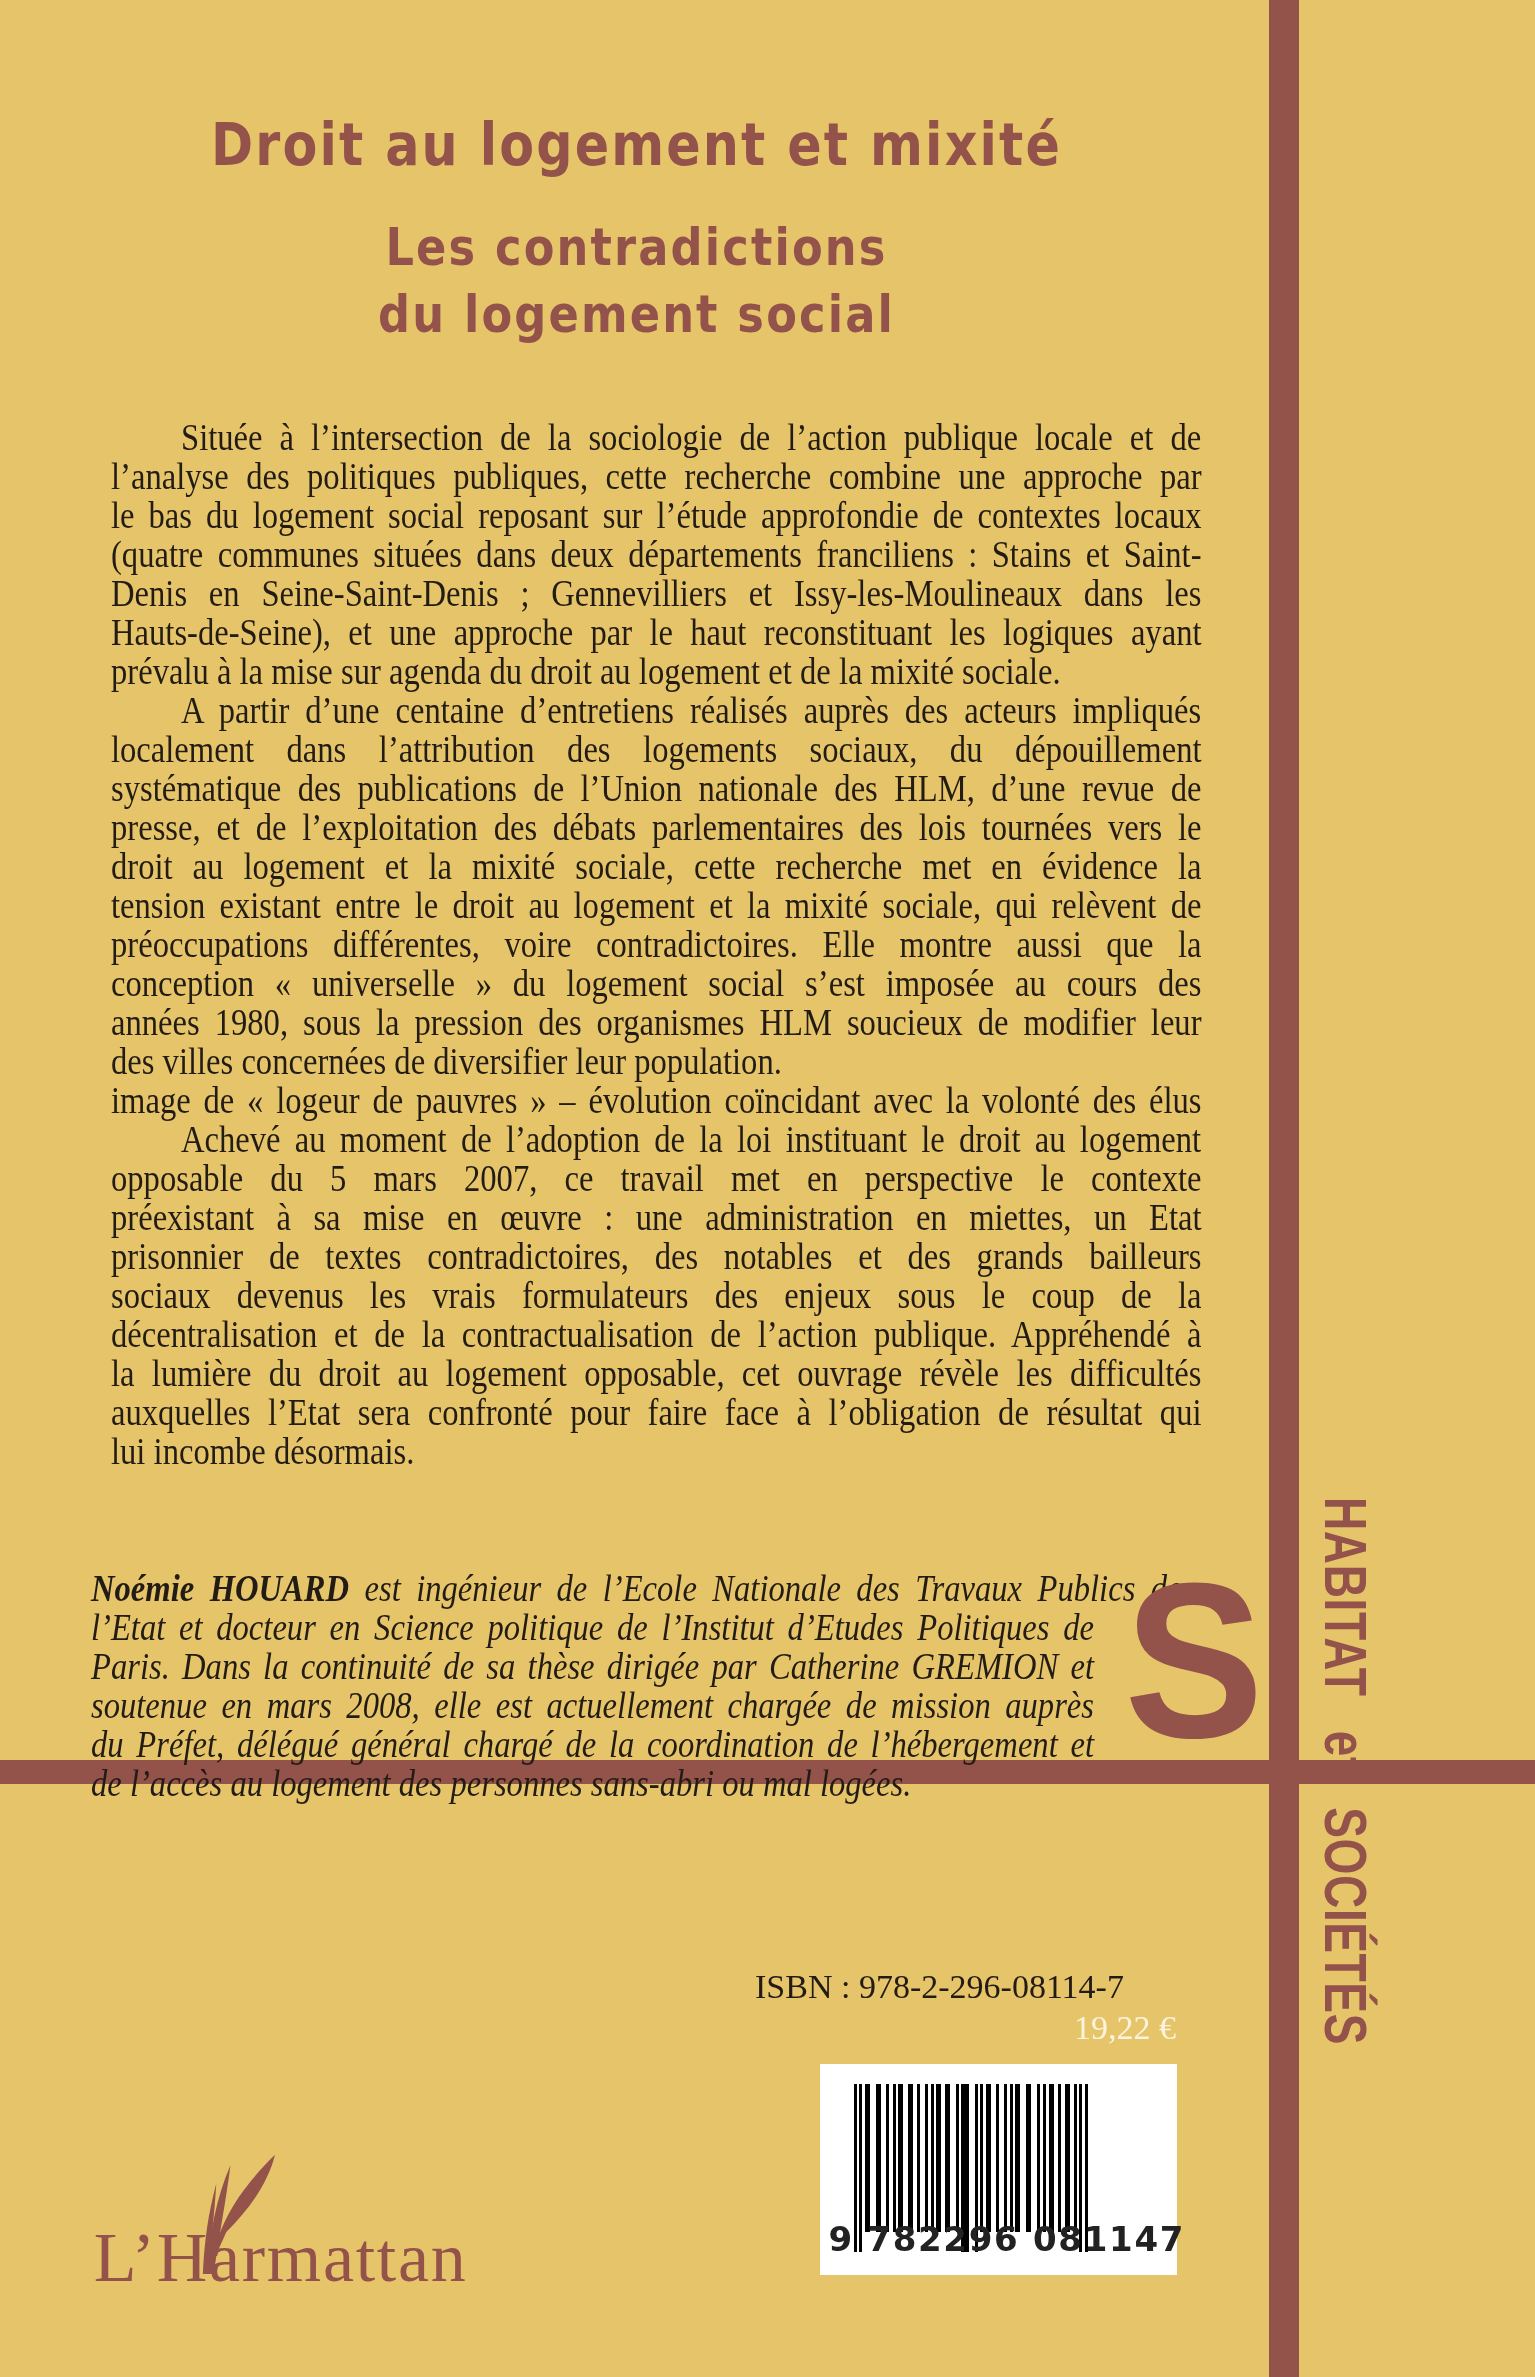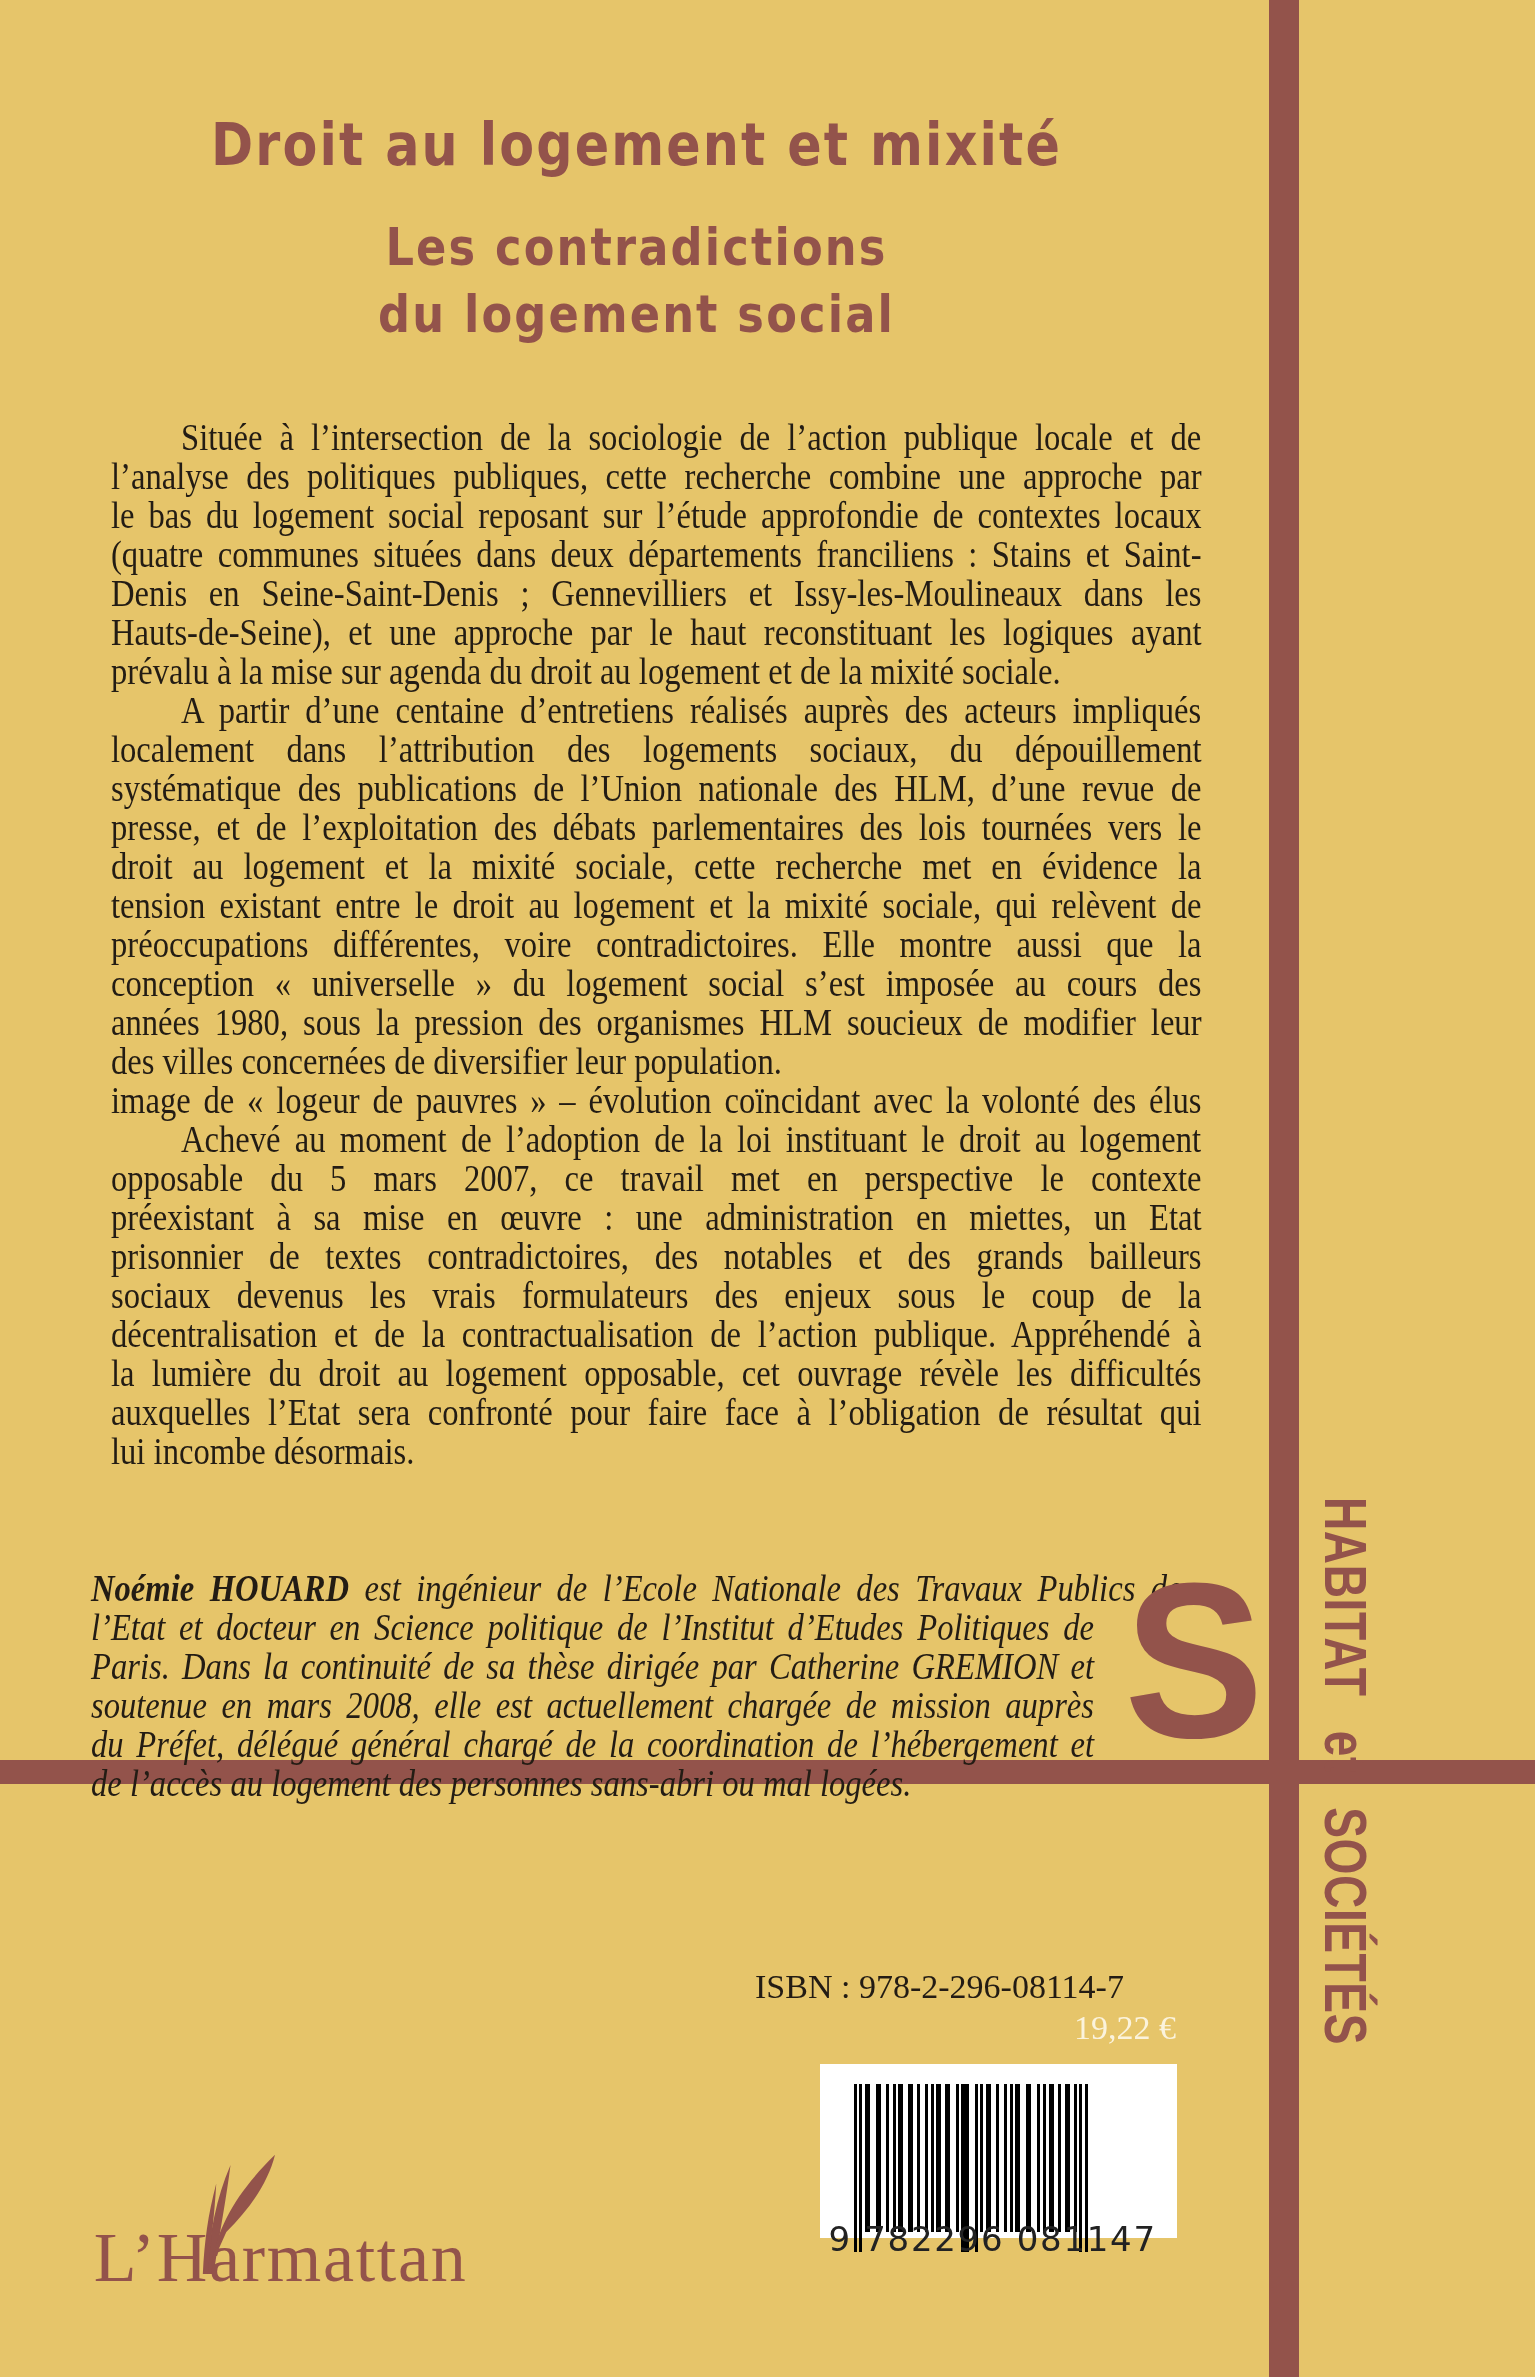--- a/index.html
+++ b/index.html
@@ -34,21 +34,21 @@
             font-family: "Liberation Sans", sans-serif; font-weight: bold; font-size: 59px; line-height: 59px;
             writing-mode: vertical-rl; white-space: nowrap; transform-origin: left top; }
   .series .inner { display: inline-block; transform: scaleY(0.78); transform-origin: top; letter-spacing: 0.8px; }
   .series .sp { display: inline-block; height: 44px; }
 
   .isbn { position: absolute; left: 755px; top: 1967px; width: 421px; text-align: left; color: #231c14;
           font-family: "Liberation Serif", serif; font-size: 34px; line-height: 39px; }
   .price { position: absolute; left: 755px; top: 2008px; width: 421px; text-align: right; color: #FBF3DC;
            font-family: "Liberation Serif", serif; font-size: 34px; line-height: 39px; }
 
-  .barcode-box { position: absolute; left: 820px; top: 2064px; width: 357px; height: 174px; background: #ffffff; }
+  .barcode-box { position: absolute; left: 820px; top: 2064px; width: 357px; height: 211px; background: #ffffff; font-weight: bold; }
   .bars { position: absolute; left: 34px; top: 20px; height: 168px; width: 310px; }
   .bar { position: absolute; top: 0; background: #000; }
   .bcdigits { position: absolute; left: 8.4px; top: 155px; width: 344px; font-family: "DejaVu Sans", sans-serif;
               font-size: 34px; line-height: 40px; color: #222; letter-spacing: 1.7px; white-space: nowrap; }
 
   .logo { position: absolute; left: 92px; top: 2148px; width: 361px; height: 143px; }
   .logo-text { position: absolute; left: 1.7px; top: 72px; color: #93534B; font-family: "Liberation Serif", serif;
                font-size: 70px; line-height: 76px; white-space: nowrap; letter-spacing: 1.7px; }
   .logo svg { position: absolute; left: 0; top: 0; }
 </style>

